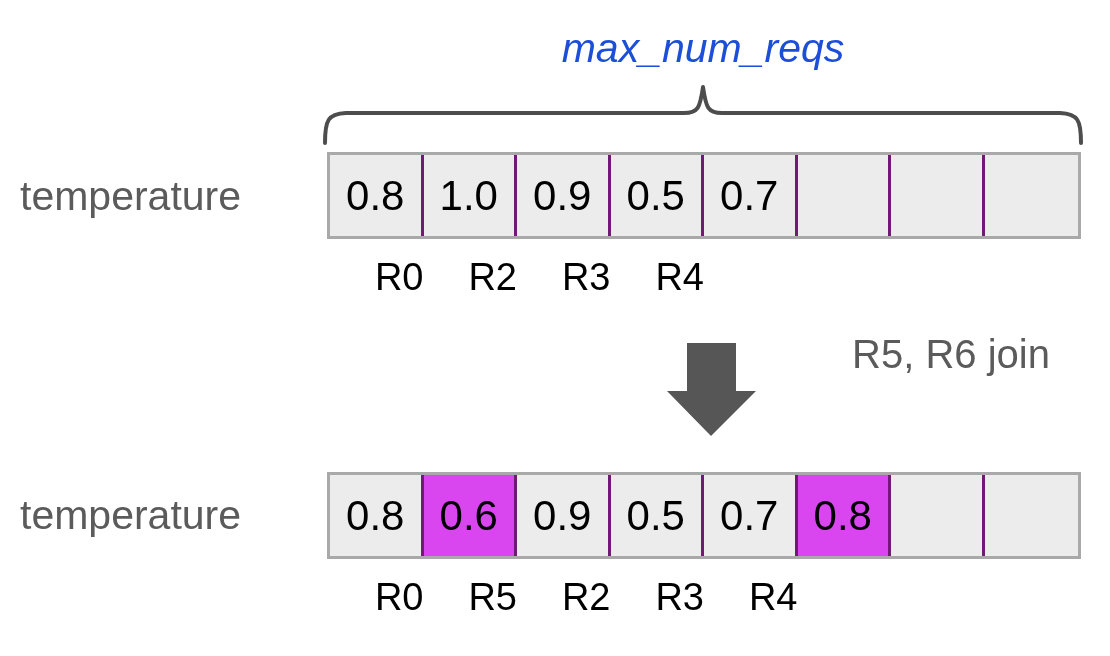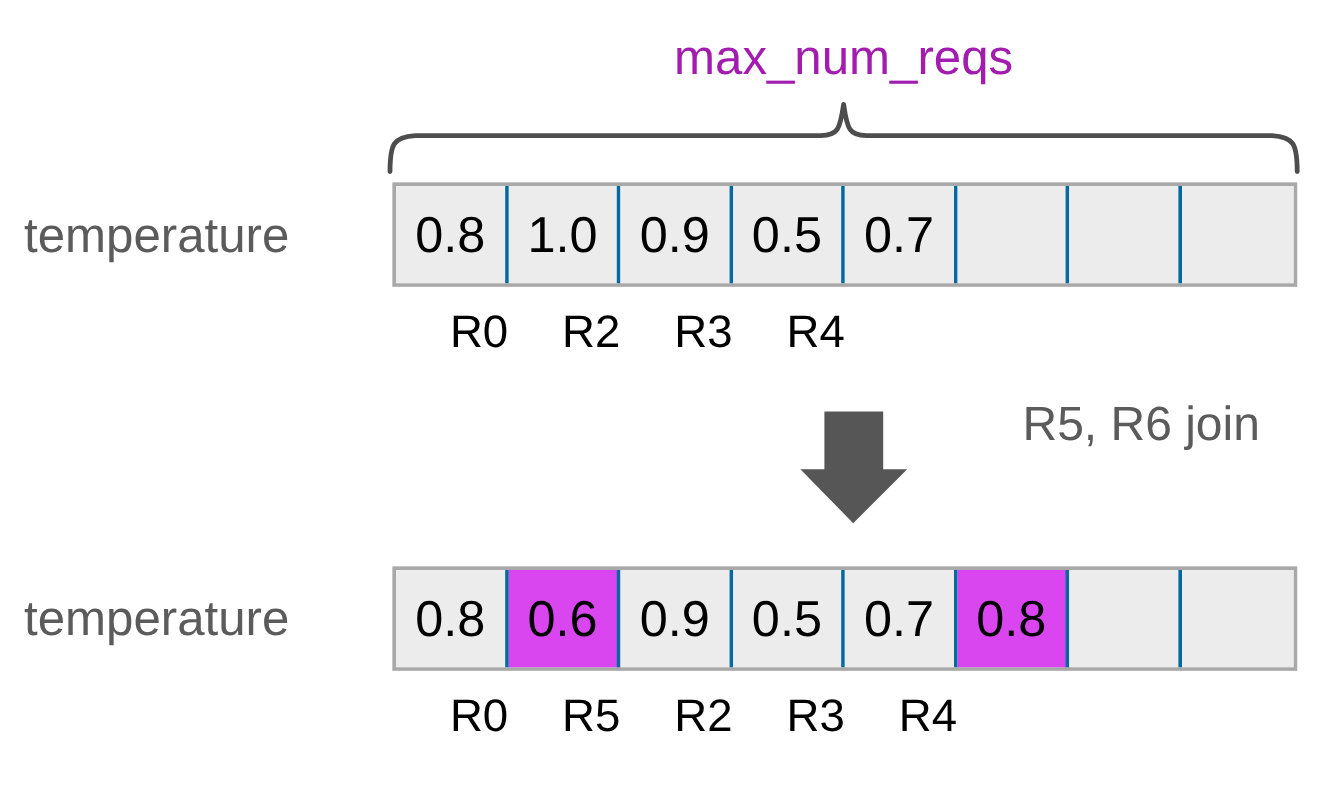--- a/index.html
+++ b/index.html
@@ -26,41 +26,42 @@
     color: #5b5b5b;
     font-size: 41px;
     line-height: 1;
     white-space: nowrap;
     letter-spacing: 0px;
   }
 
   
   .brace-caption {
     position: absolute;
-    color: #a21caf;
+    color: #1d4ed8;
     font-size: 41px;
     line-height: 1;
     white-space: nowrap;
     text-align: center;
+    font-style: italic;
   }
 
   
   .slot-table {
     position: absolute;
     display: flex;
     box-sizing: border-box;
     border: 3px solid #a9a9a9;
     background: #ececec;
   }
   .slot-cell {
     box-sizing: border-box;
     width: 93.5px;
     height: 100%;
     background: #ececec;
-    border-right: 3px solid #0369a1;
+    border-right: 3px solid #701a75;
     display: flex;
     align-items: center;
     justify-content: center;
     color: #000000;
     font-size: 42px;
     line-height: 1;
   }
   .slot-cell:last-child { border-right: none; }
   .slot-cell.highlight { background: #d946ef; }
   .slot-cell.empty { color: transparent; }

